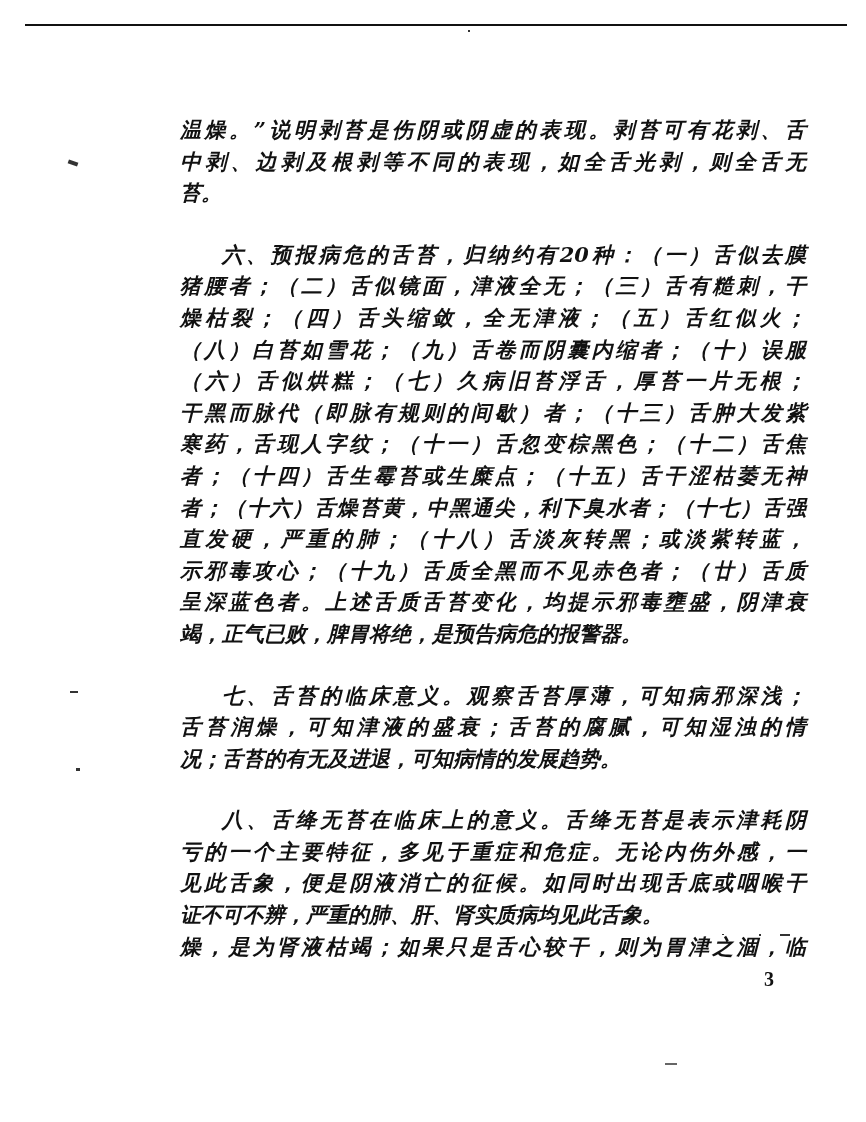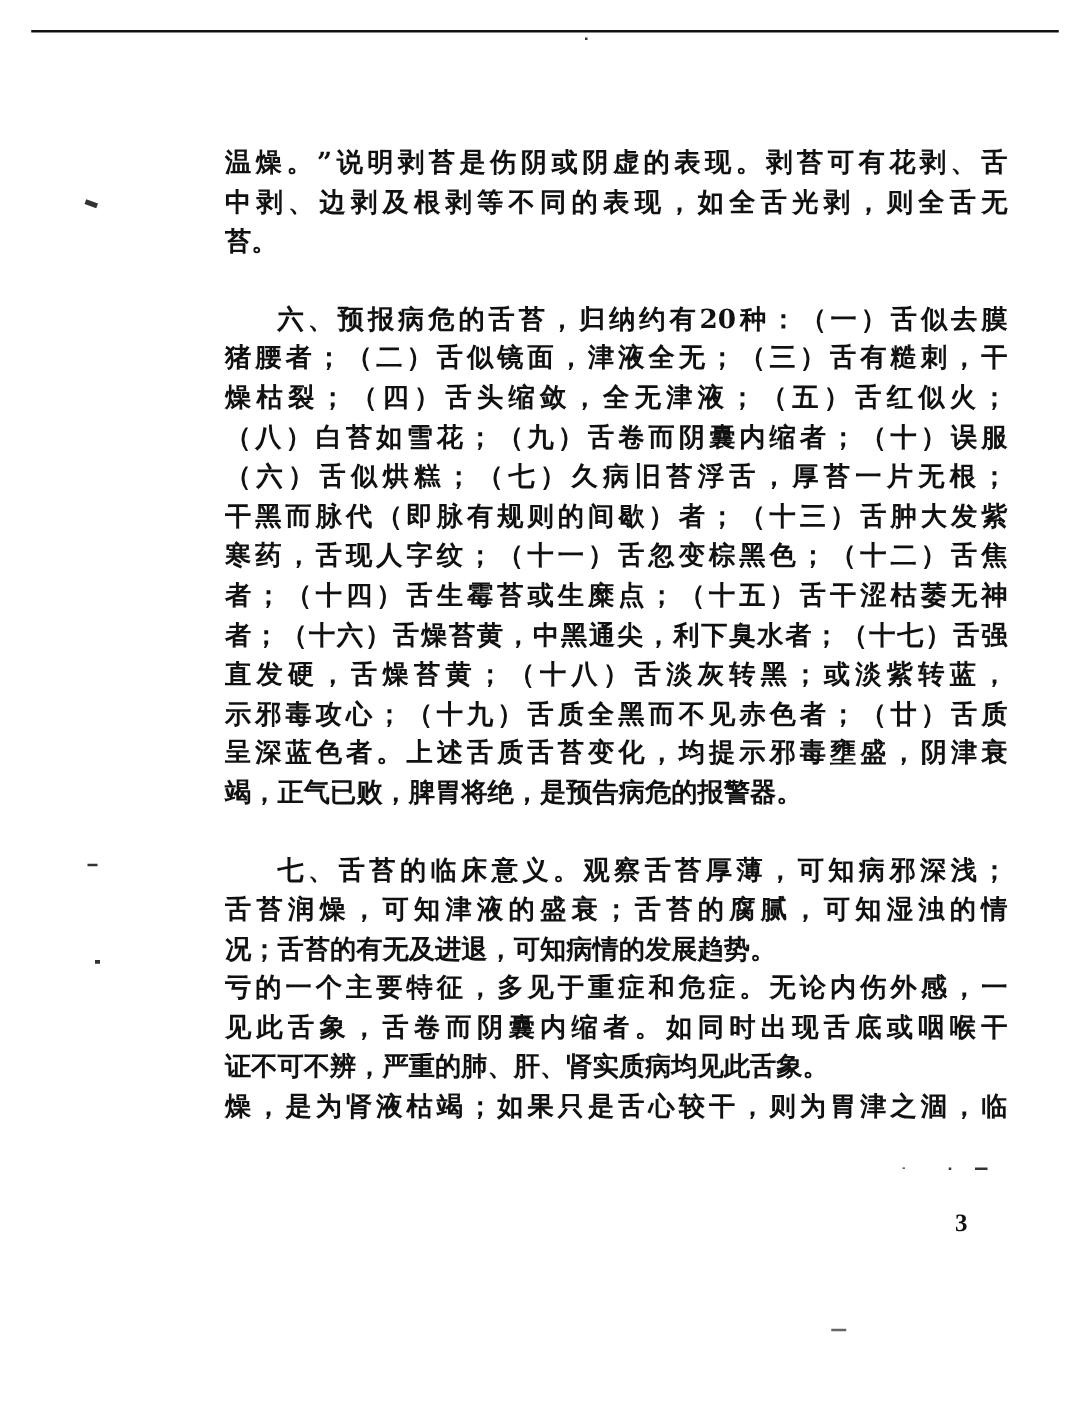--- a/index.html
+++ b/index.html
@@ -25,20 +25,21 @@
     }
     .speck {
       position: absolute;
       background: #333;
     }
     .text-block {
       position: absolute;
       left: 180px;
       top: 114px;
       width: 626px;
+      font-style: italic;
     }
     .line {
       height: 31.6px;
       line-height: 31.6px;
       font-size: 21px;
       font-weight: bold;
       white-space: nowrap;
       text-align: justify;
       text-align-last: justify;
       letter-spacing: 0px;
@@ -86,33 +87,34 @@
   <div>
     <div class="line indent">六、预报病危的舌苔，归纳约有20种：（一）舌似去膜</div>
     <div class="line">猪腰者；（二）舌似镜面，津液全无；（三）舌有糙刺，干</div>
     <div class="line">燥枯裂；（四）舌头缩敛，全无津液；（五）舌红似火；</div>
     <div class="line">（八）白苔如雪花；（九）舌卷而阴囊内缩者；（十）误服</div>
     <div class="line">（六）舌似烘糕；（七）久病旧苔浮舌，厚苔一片无根；</div>
     <div class="line">干黑而脉代（即脉有规则的间歇）者；（十三）舌肿大发紫</div>
     <div class="line">寒药，舌现人字纹；（十一）舌忽变棕黑色；（十二）舌焦</div>
     <div class="line">者；（十四）舌生霉苔或生糜点；（十五）舌干涩枯萎无神</div>
     <div class="line">者；（十六）舌燥苔黄，中黑通尖，利下臭水者；（十七）舌强</div>
-    <div class="line">直发硬，舌燥苔黄；（十八）舌淡灰转黑；或淡紫转蓝，</div>
+    <div class="line">直发硬，严重的肺；（十八）舌淡灰转黑；或淡紫转蓝，</div>
     <div class="line">示邪毒攻心；（十九）舌质全黑而不见赤色者；（廿）舌质</div>
     <div class="line">呈深蓝色者。上述舌质舌苔变化，均提示邪毒壅盛，阴津衰</div>
     <div class="line last">竭，正气已败，脾胃将绝，是预告病危的报警器。</div>
   </div>
 
   <div>
     <div class="line indent">七、舌苔的临床意义。观察舌苔厚薄，可知病邪深浅；</div>
     <div class="line">舌苔润燥，可知津液的盛衰；舌苔的腐腻，可知湿浊的情</div>
     <div class="line last">况；舌苔的有无及进退，可知病情的发展趋势。</div>
   </div>
 
   <div>
+    <div class="line indent">八、舌绛无苔在临床上的意义。舌绛无苔是表示津耗阴</div>
     <div class="line">亏的一个主要特征，多见于重症和危症。无论内伤外感，一</div>
-    <div class="line">见此舌象，舌卷而阴囊内缩者。如同时出现舌底或咽喉干</div>
+    <div class="line">见此舌象，便是阴液消亡的征候。如同时出现舌底或咽喉干</div>
     <div class="line last">证不可不辨，严重的肺、肝、肾实质病均见此舌象。</div>
     <div class="line">燥，是为肾液枯竭；如果只是舌心较干，则为胃津之涸，临</div>
   </div>
 </div>
 
 <div class="page-number">3</div>
 
 </body></html>

